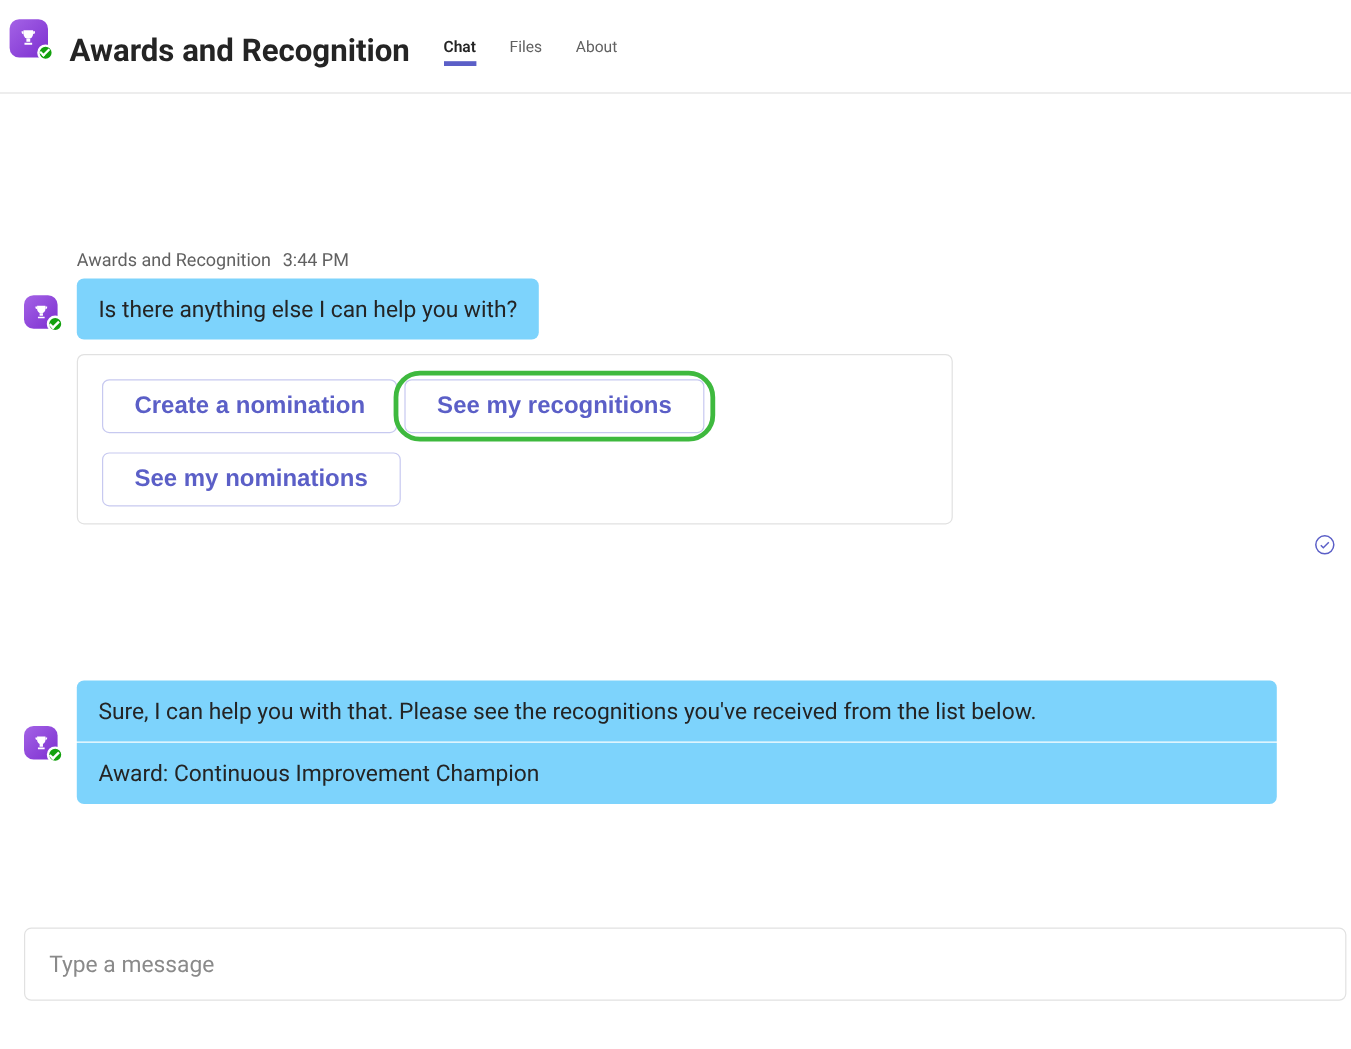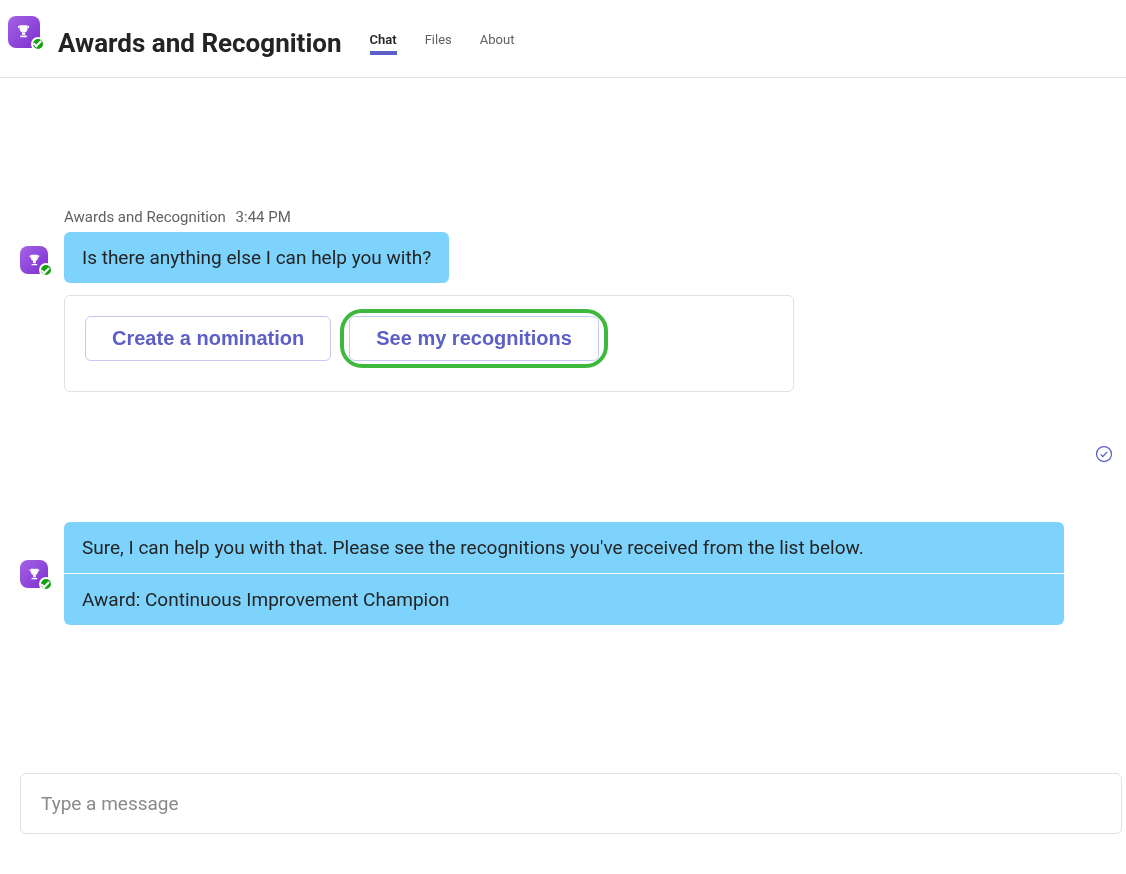--- a/index.html
+++ b/index.html
@@ -21,21 +21,21 @@
   .msg-group{display:flex;align-items:flex-start;margin-bottom:130px;}
   .msg-group:last-of-type{margin-bottom:40px;}
   .msg-group .avatar-col{width:44px;display:flex;justify-content:flex-start;padding-top:38px;}
   .msg-col{flex:1;max-width:1000px;}
   .msg-meta{font-size:15px;color:#616161;margin-bottom:6px;}
   .msg-meta .sender{margin-right:6px;}
   .bubble{background:#7dd3fc;border-radius:6px;padding:14px 18px;font-size:19px;color:#242424;display:inline-block;max-width:100%;}
   .bubble.wide{display:block;width:100%;border-radius:6px 6px 0 0;margin-bottom:1px;}
   .bubble.wide2{display:block;width:100%;border-radius:0 0 6px 6px;}
   .card{border:1px solid #e1e1e1;border-radius:6px;margin-top:12px;padding:20px 20px 14px 20px;width:730px;}
-  .card-row{display:flex;gap:18px;margin-bottom:16px;align-items:center;}
+  .card-row{display:flex;gap:6px;margin-bottom:16px;align-items:center;}
   .card-row:last-child{margin-bottom:0;}
   .card-btn{border:1px solid #c7c9f0;color:#5b5fc7;background:#fff;font-size:20px;font-weight:600;padding:10px 26px;border-radius:6px;cursor:pointer;}
   .card-btn.hl{position:relative;}
   .hl-ring{position:absolute;inset:-8px -10px;border:4px solid #3eb93e;border-radius:22px;pointer-events:none;}
   .read{position:absolute;right:12px;bottom:410px;width:20px;height:20px;}
   .read svg{width:100%;height:100%;}
   .compose{margin-bottom:40px;}
   .compose-box{border:1px solid #e1e1e1;border-radius:6px;padding:18px 20px;font-size:19px;color:#8a8a8a;background:#fff;cursor:text;}
 </style>
 </head>
@@ -84,20 +84,21 @@
         <div class="bubble">Is there anything else I can help you with?</div>
         <div class="card">
           <div class="card-row">
             <button class="card-btn">Create a nomination</button>
             <button class="card-btn hl">
               <span>See my recognitions</span>
               <span class="hl-ring"></span>
             </button>
           </div>
           <div class="card-row">
+            <button class="card-btn">See my nominations</button>
           </div>
         </div>
       </div>
     </div>
 
     <span class="read">
       <svg viewBox="0 0 24 24">
           <circle cx="12" cy="12" r="9" fill="none" stroke="#5b5fc7" stroke-width="1.5"></circle>
           <path d="M8 12.5l2.5 2.5L16 9.5" fill="none" stroke="#5b5fc7" stroke-width="1.5"></path>
         </svg>

